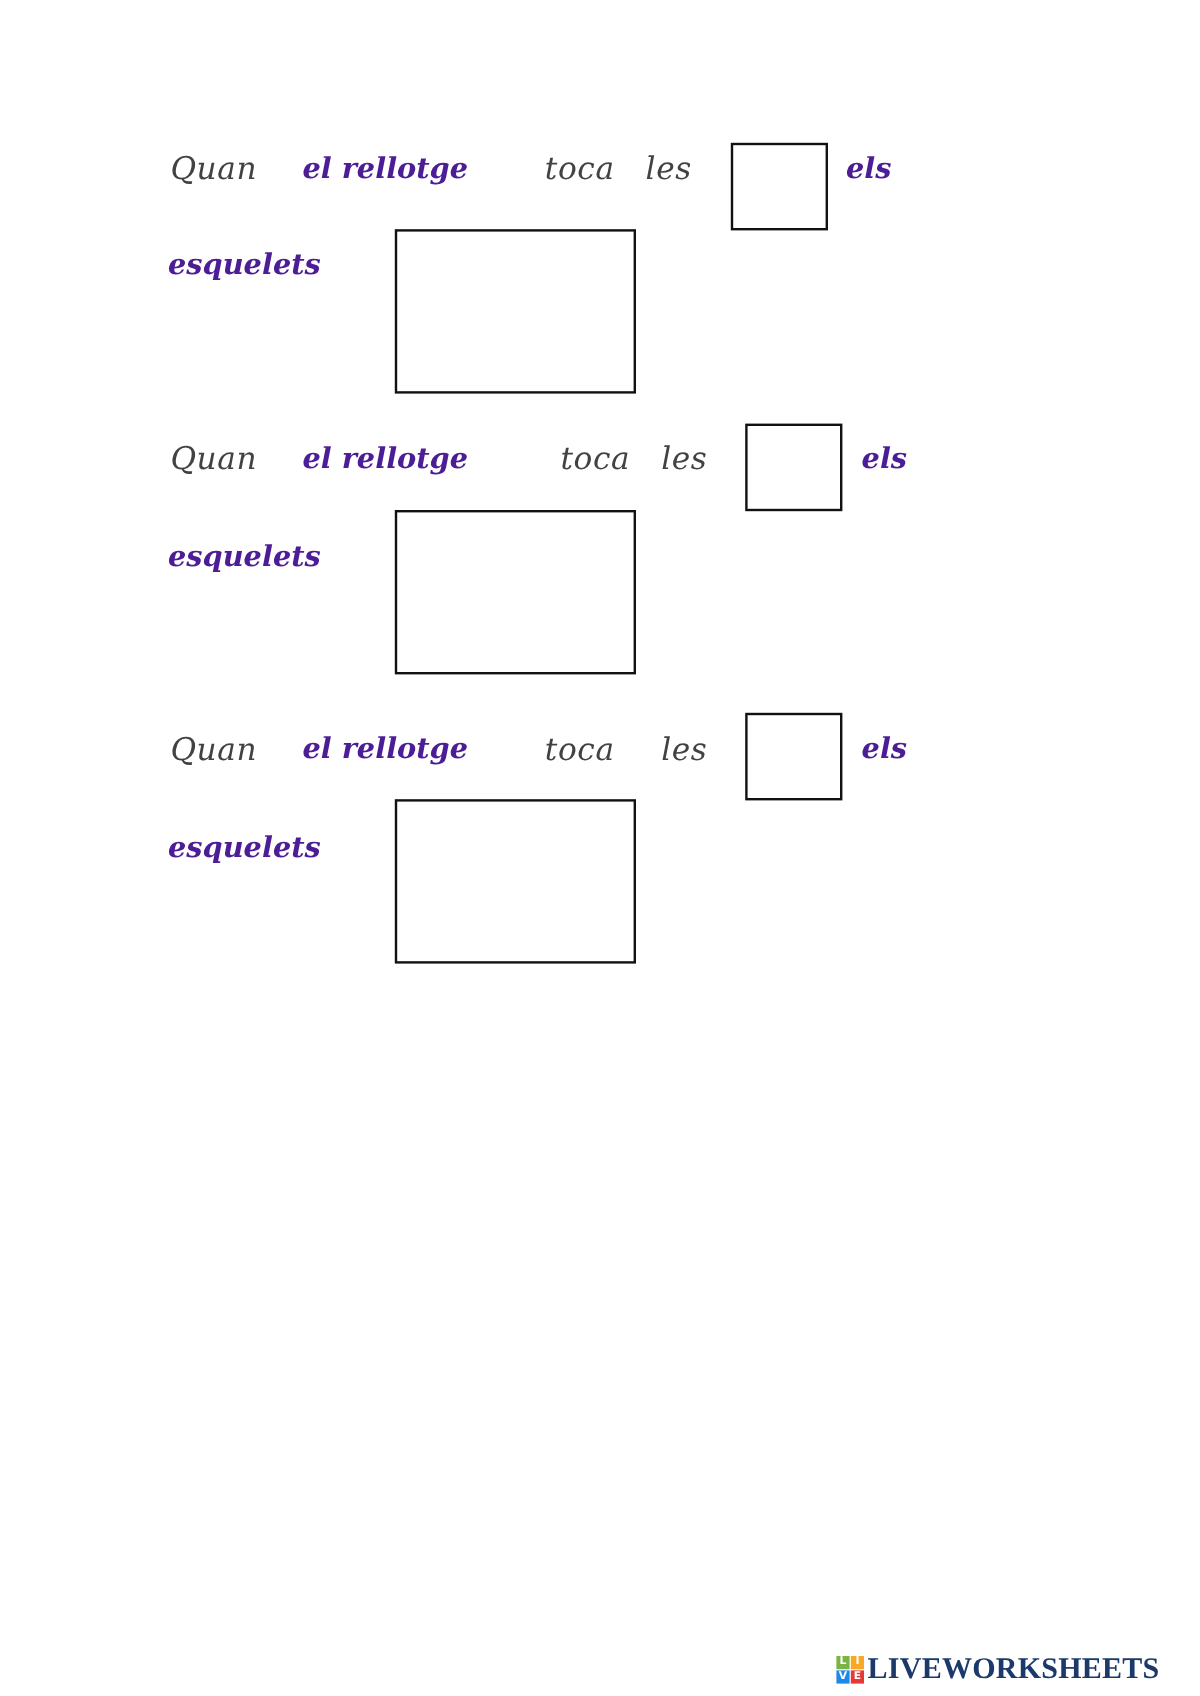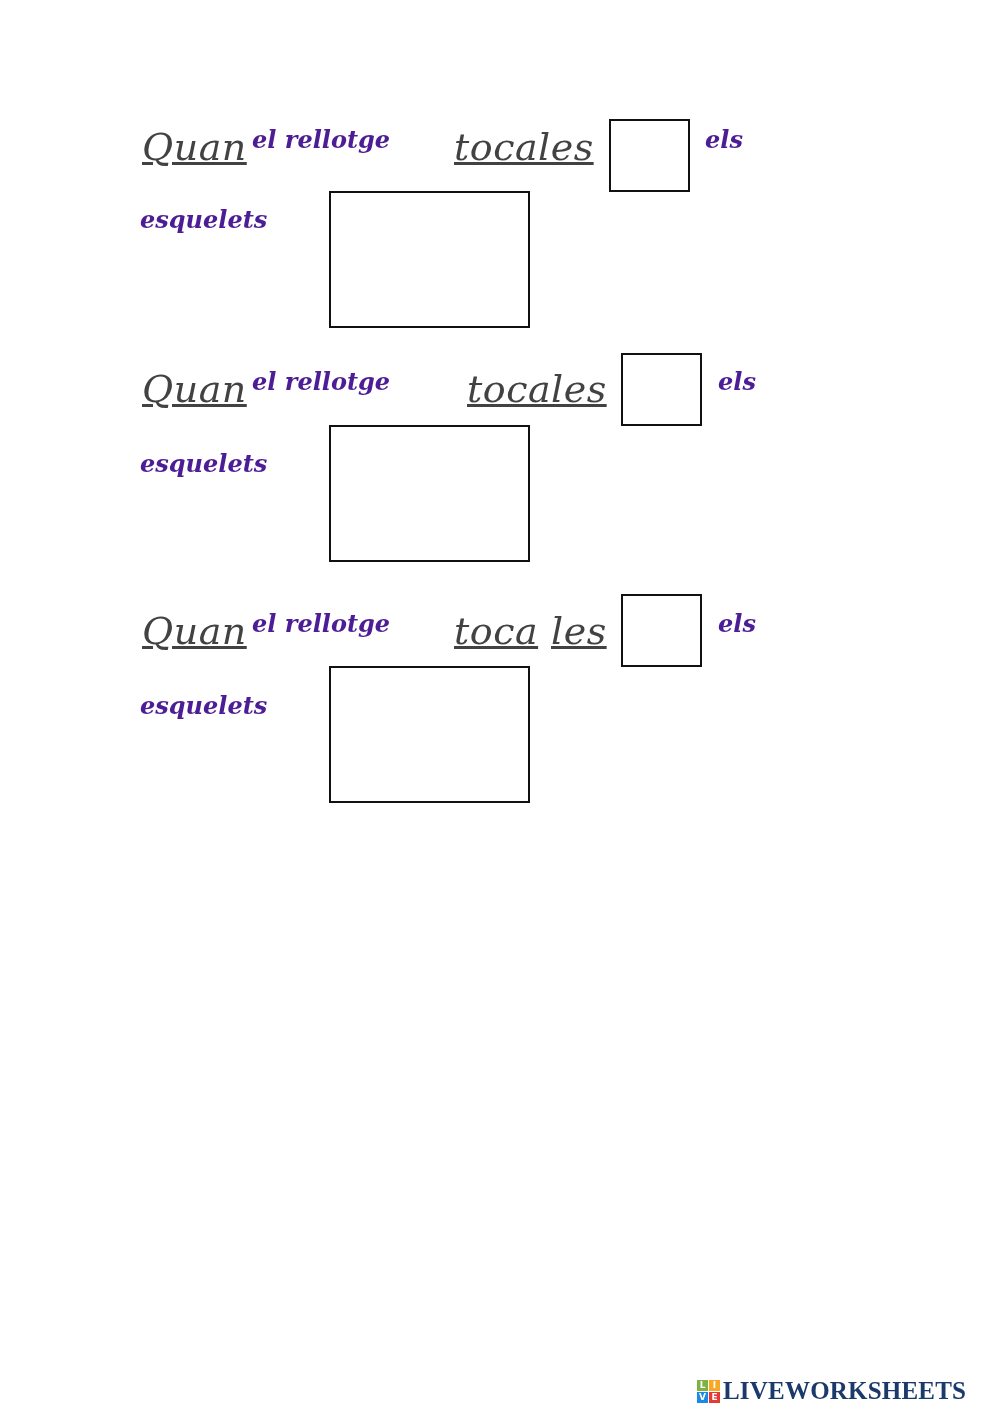--- a/index.html
+++ b/index.html
@@ -1,18 +1,18 @@
 <!DOCTYPE html>
 <html><head>
 <meta charset="utf-8">
 <style>
   html, body { margin:0; padding:0; background:#ffffff; }
   body { width:1000px; height:1413px; position:relative; overflow:hidden; font-family:"DejaVu Serif", serif; color:#111; }
   .w { position:absolute; white-space:nowrap; line-height:1; }
-  .thin { font-family:"DejaVu Serif", serif; font-style:italic; font-weight:300; font-size:38px; color:#222; letter-spacing:0.5px;text-decoration:underline; -webkit-text-stroke:0; }
+  .thin { font-family:"DejaVu Serif", serif; font-style:italic; font-weight:300; font-size:26px; color:#222; letter-spacing:0.5px; -webkit-text-stroke:0; }
   .thin.light { font-weight:normal; opacity:0.85; }
   .bold { font-family:"DejaVu Serif", serif; font-style:italic; font-weight:bold; font-size:24px; color:#4c1d95; }
   .box { position:absolute; border:2px solid #111; background:#fff; box-sizing:border-box; }
   .logo { position:absolute; left:697px; top:1377px; display:flex; align-items:center; }
   .tiles { display:grid; grid-template-columns:11px 11px; grid-template-rows:11px 11px; gap:1px; margin-right:3px; }
   .tile { font-family:"DejaVu Sans", sans-serif; font-size:9px; font-weight:bold; color:#fff; text-align:center; line-height:11px; }
   .logo-text { font-family:Liberation Serif, serif; font-weight:bold; font-size:25px; color:#1b3a6b; letter-spacing:0.2px; }
 </style>
 </head>
 <body>

